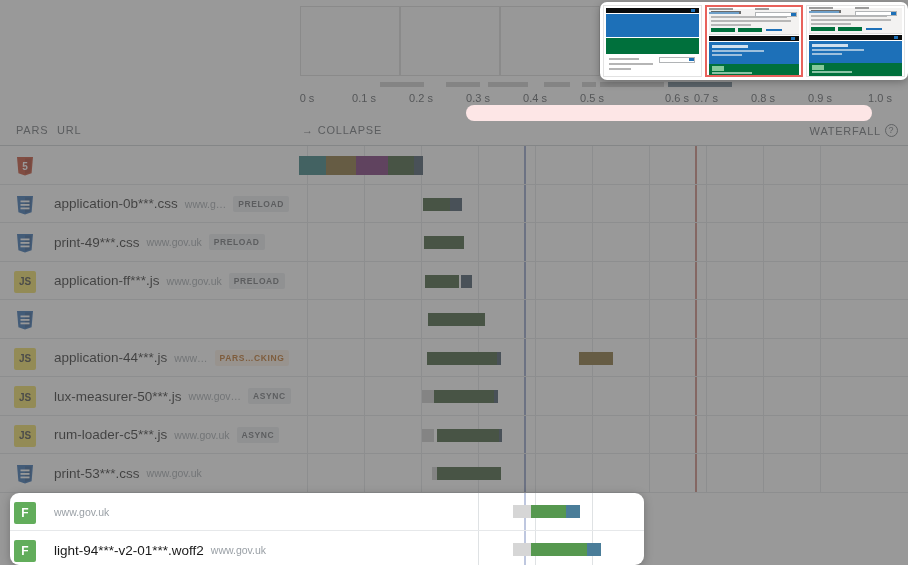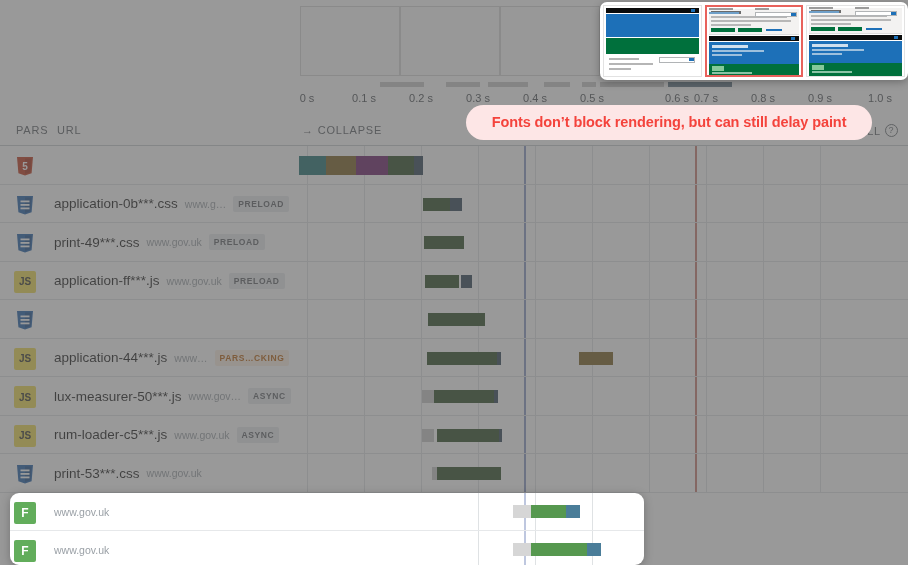--- a/index.html
+++ b/index.html
@@ -571,22 +571,22 @@
           <div class="bar" style="left:503px;top:12px">
             <div class="seg" style="left:0px;width:18px;background:#d6d6d6;"></div>
             <div class="seg" style="left:18px;width:56px;background:#56984f;"></div>
             <div class="seg" style="left:74px;width:14px;background:#4a7d99;"></div>
           </div>
         </div>
         <div class="typecell">
           <span class="fonticon">F</span>
         </div>
         <div class="urlcell">
+          <span class="urlname">light-94***-v2-01***.woff2</span>
           <span class="urlhost">www.gov.uk</span>
         </div>
       </div>
     </div>
 
   <div class="callout">
-    <div class="line">Fonts don’t block rendering, but can still delay paint</div>
   </div>
 
 </div>
 
 </body></html>

